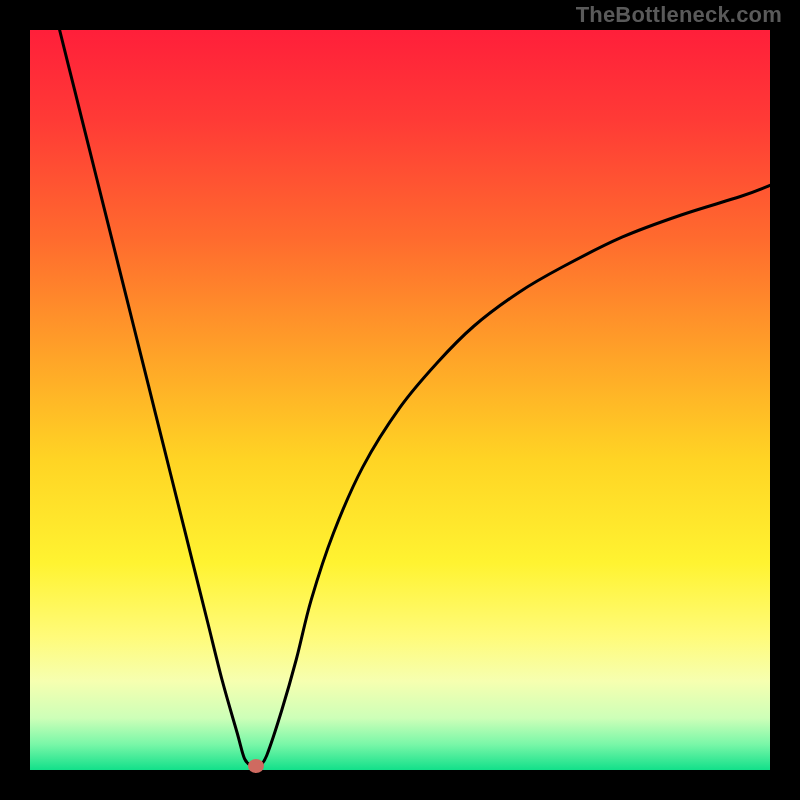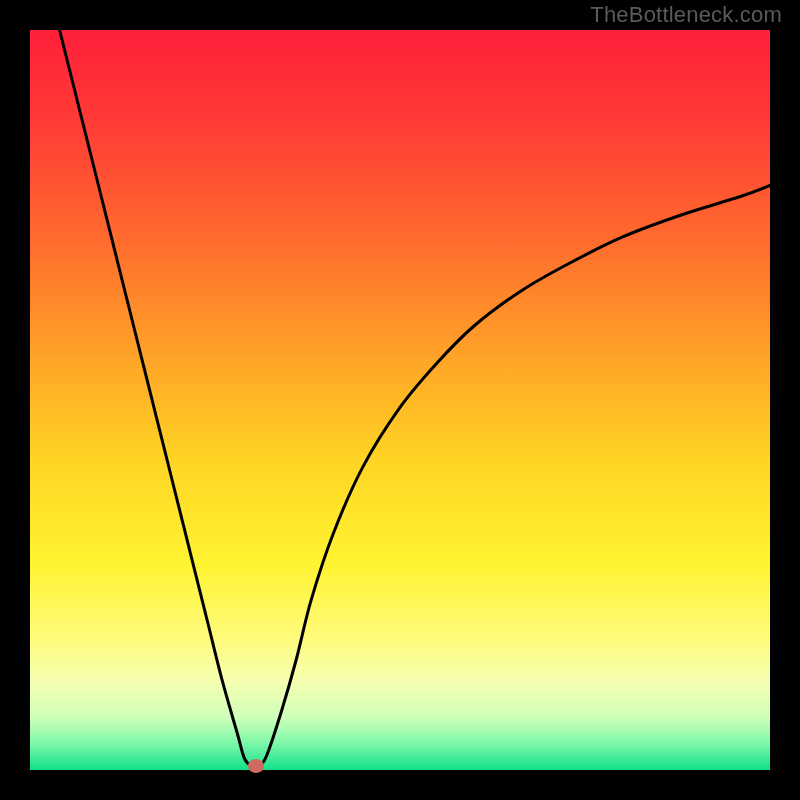--- a/index.html
+++ b/index.html
@@ -16,21 +16,21 @@
     width: 800px;
     height: 800px;
     background: #000;
   }
   .watermark {
     position: absolute;
     top: 2px;
     right: 18px;
     color: #5a5a5a;
     font-size: 22px;
-    font-weight: 400;
+    font-weight: 700;
     z-index: 10;
     letter-spacing: 0.2px;
   }
   .plot-area {
     position: absolute;
     left: 30px;
     top: 30px;
     width: 740px;
     height: 740px;
   }

